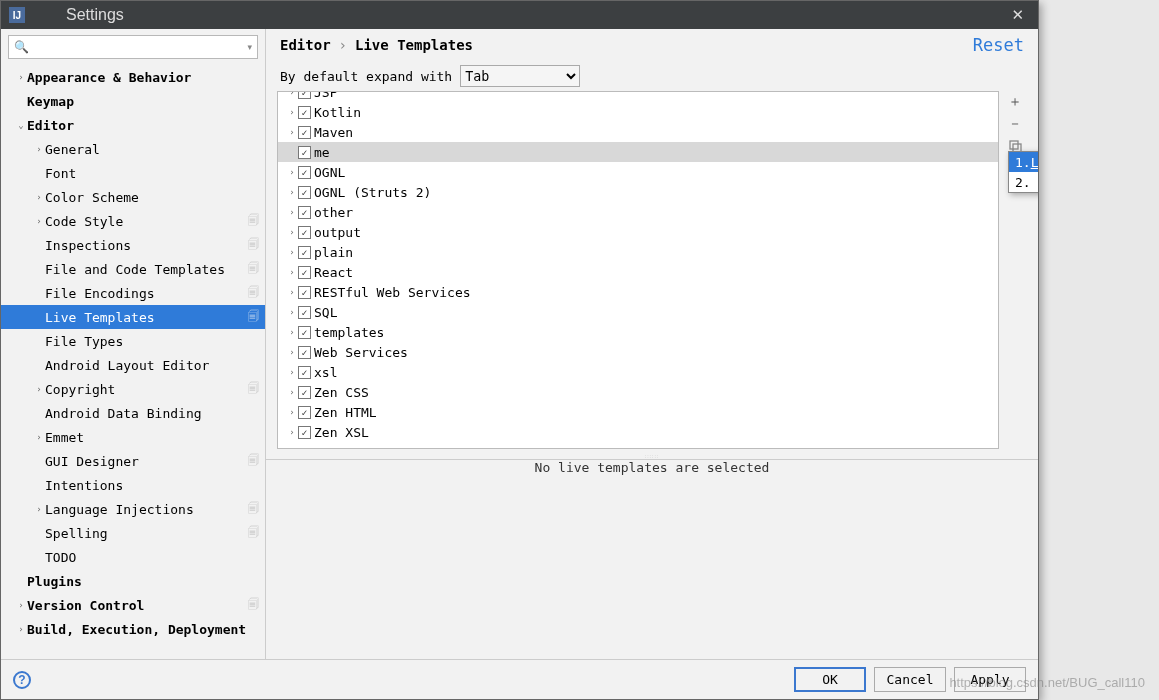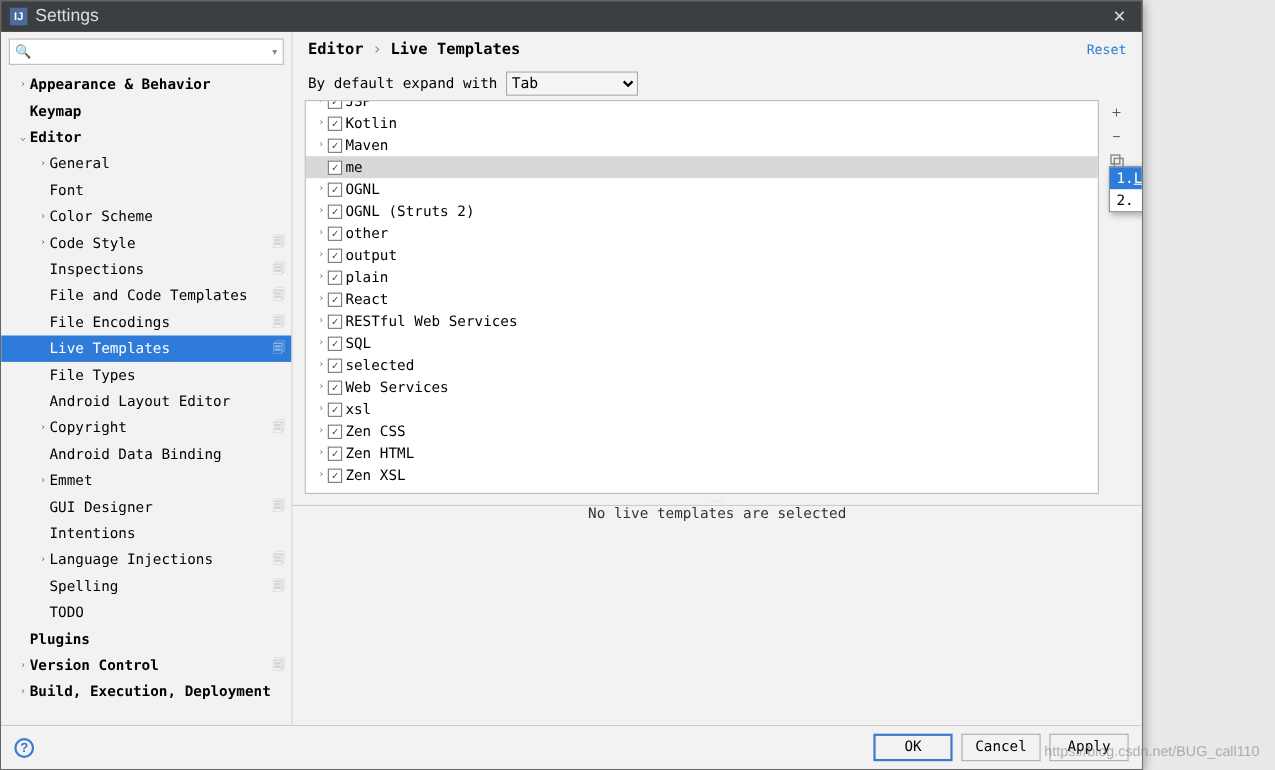--- a/index.html
+++ b/index.html
@@ -1,18 +1,18 @@
 <!DOCTYPE html>
 <html><head>
 <meta charset="utf-8">
 <style>
 * { box-sizing: border-box; margin: 0; padding: 0; }
 body { font-family: "Segoe UI", Arial, sans-serif; font-size: 13px; background: #e8e8e8; width: 1159px; height: 700px; overflow: hidden; }
 .dialog { width: 1039px; height: 700px; background: #f2f2f2; border: 1px solid #666; display: flex; flex-direction: column; box-shadow: 3px 3px 8px rgba(0,0,0,0.3); }
-.titlebar { height: 28px; background: #3c3f41; color: #ddd; display: flex; align-items: center; padding: 0 8px; }
+.titlebar { height: 28px; background: #3c3f41; color: #ddd; display: flex; align-items: center; padding: 0 8px; gap: 34px; }
 .titlebar .app-icon { width: 16px; height: 16px; background: #4a6b9c; margin-right: 7px; display:inline-flex; align-items:center; justify-content:center; font-size:10px; color:#fff; font-weight:bold;}
 .titlebar .title { flex: 1; font-size: 16px; }
 .titlebar .close { color: #ddd; font-size: 15px; padding: 2px 6px; cursor: pointer; }
 .body { flex: 1; display: flex; overflow: hidden; }
 .sidebar { width: 265px; background: #f2f2f2; border-right: 1px solid #ccc; display: flex; flex-direction: column; }
 .search-row { padding: 6px 7px; display: flex; align-items: center; }
 .search-box { flex: 1; height: 24px; border: 1px solid #b8b8b8; background: #fff; display: flex; align-items: center; padding: 0 5px; }
 .search-box .mag { color: #888; font-size: 12px; margin-right: 4px; }
 .search-box input { border: none; outline: none; flex: 1; font-family: inherit; font-size: 12px; }
 .search-box .chev { color: #888; font-size: 9px; }
@@ -22,21 +22,21 @@
 .nav-item .exp { width: 12px; text-align: center; font-size: 9px; color: #666; }
 .nav-item.selected .exp { color: #cde; }
 .nav-item .label { flex: 1; }
 .nav-item .label.bold { font-weight: bold; }
 .nav-item .copy { color: #bbb; font-size: 11px; }
 .nav-item.selected .copy { color: #cde; }
 .pad-0 { padding-left: 14px; } .pad-1 { padding-left: 32px; }
 .main { flex: 1; display: flex; flex-direction: column; background: #f2f2f2; position: relative; }
 .breadcrumb { height: 32px; display: flex; align-items: center; padding: 0 14px; font-family: "Consolas","Menlo",monospace; font-size: 14px; font-weight: bold; }
 .breadcrumb .sep { margin: 0 8px; color: #888; font-weight: normal; }
-.breadcrumb .reset { margin-left: auto; color: #2f7bd9; font-weight: normal; font-size: 12px; cursor: pointer; }
+.breadcrumb .reset { margin-left: auto; color: #2f7bd9; font-weight: normal; font-size: 17px; cursor: pointer; }
 .expand-row { height: 30px; display: flex; align-items: center; padding: 0 14px; font-family: "Consolas","Menlo",monospace; font-size: 13px; }
 .expand-row select { margin-left: 8px; height: 22px; width: 120px; font-family: inherit; border: 1px solid #aaa; background: #f5f5f5; }
 .template-area { flex: 1; display: flex; padding: 0 11px 4px 11px; gap: 4px; min-height: 0; }
 .template-tree { flex: 1; border: 1px solid #bbb; background: #fff; overflow-y: auto; font-family: "Consolas","Menlo",monospace; font-size: 13px; }
 .tmpl-row { height: 20px; display: flex; align-items: center; padding-left: 8px; cursor: pointer; }
 .tmpl-row.sel { background: #d8d8d8; }
 .tmpl-row .exp { width: 12px; font-size: 9px; color: #666; text-align: center; }
 .tmpl-row .chk { width: 13px; height: 13px; border: 1px solid #777; display: inline-flex; align-items: center; justify-content: center; font-size: 10px; color: #444; margin-right: 2px; background:#fff; }
 .tmpl-row .name { margin-left: 1px; }
 .side-buttons { width: 24px; display: flex; flex-direction: column; }
@@ -251,21 +251,21 @@
               <span class="name">RESTful Web Services</span>
             </div>
             <div class="tmpl-row">
               <span class="exp">›</span>
               <span class="chk">✓</span>
               <span class="name">SQL</span>
             </div>
             <div class="tmpl-row">
               <span class="exp">›</span>
               <span class="chk">✓</span>
-              <span class="name">selected</span>
+              <span class="name">templates</span>
             </div>
             <div class="tmpl-row">
               <span class="exp">›</span>
               <span class="chk">✓</span>
               <span class="name">Web Services</span>
             </div>
             <div class="tmpl-row">
               <span class="exp">›</span>
               <span class="chk">✓</span>
               <span class="name">xsl</span>

